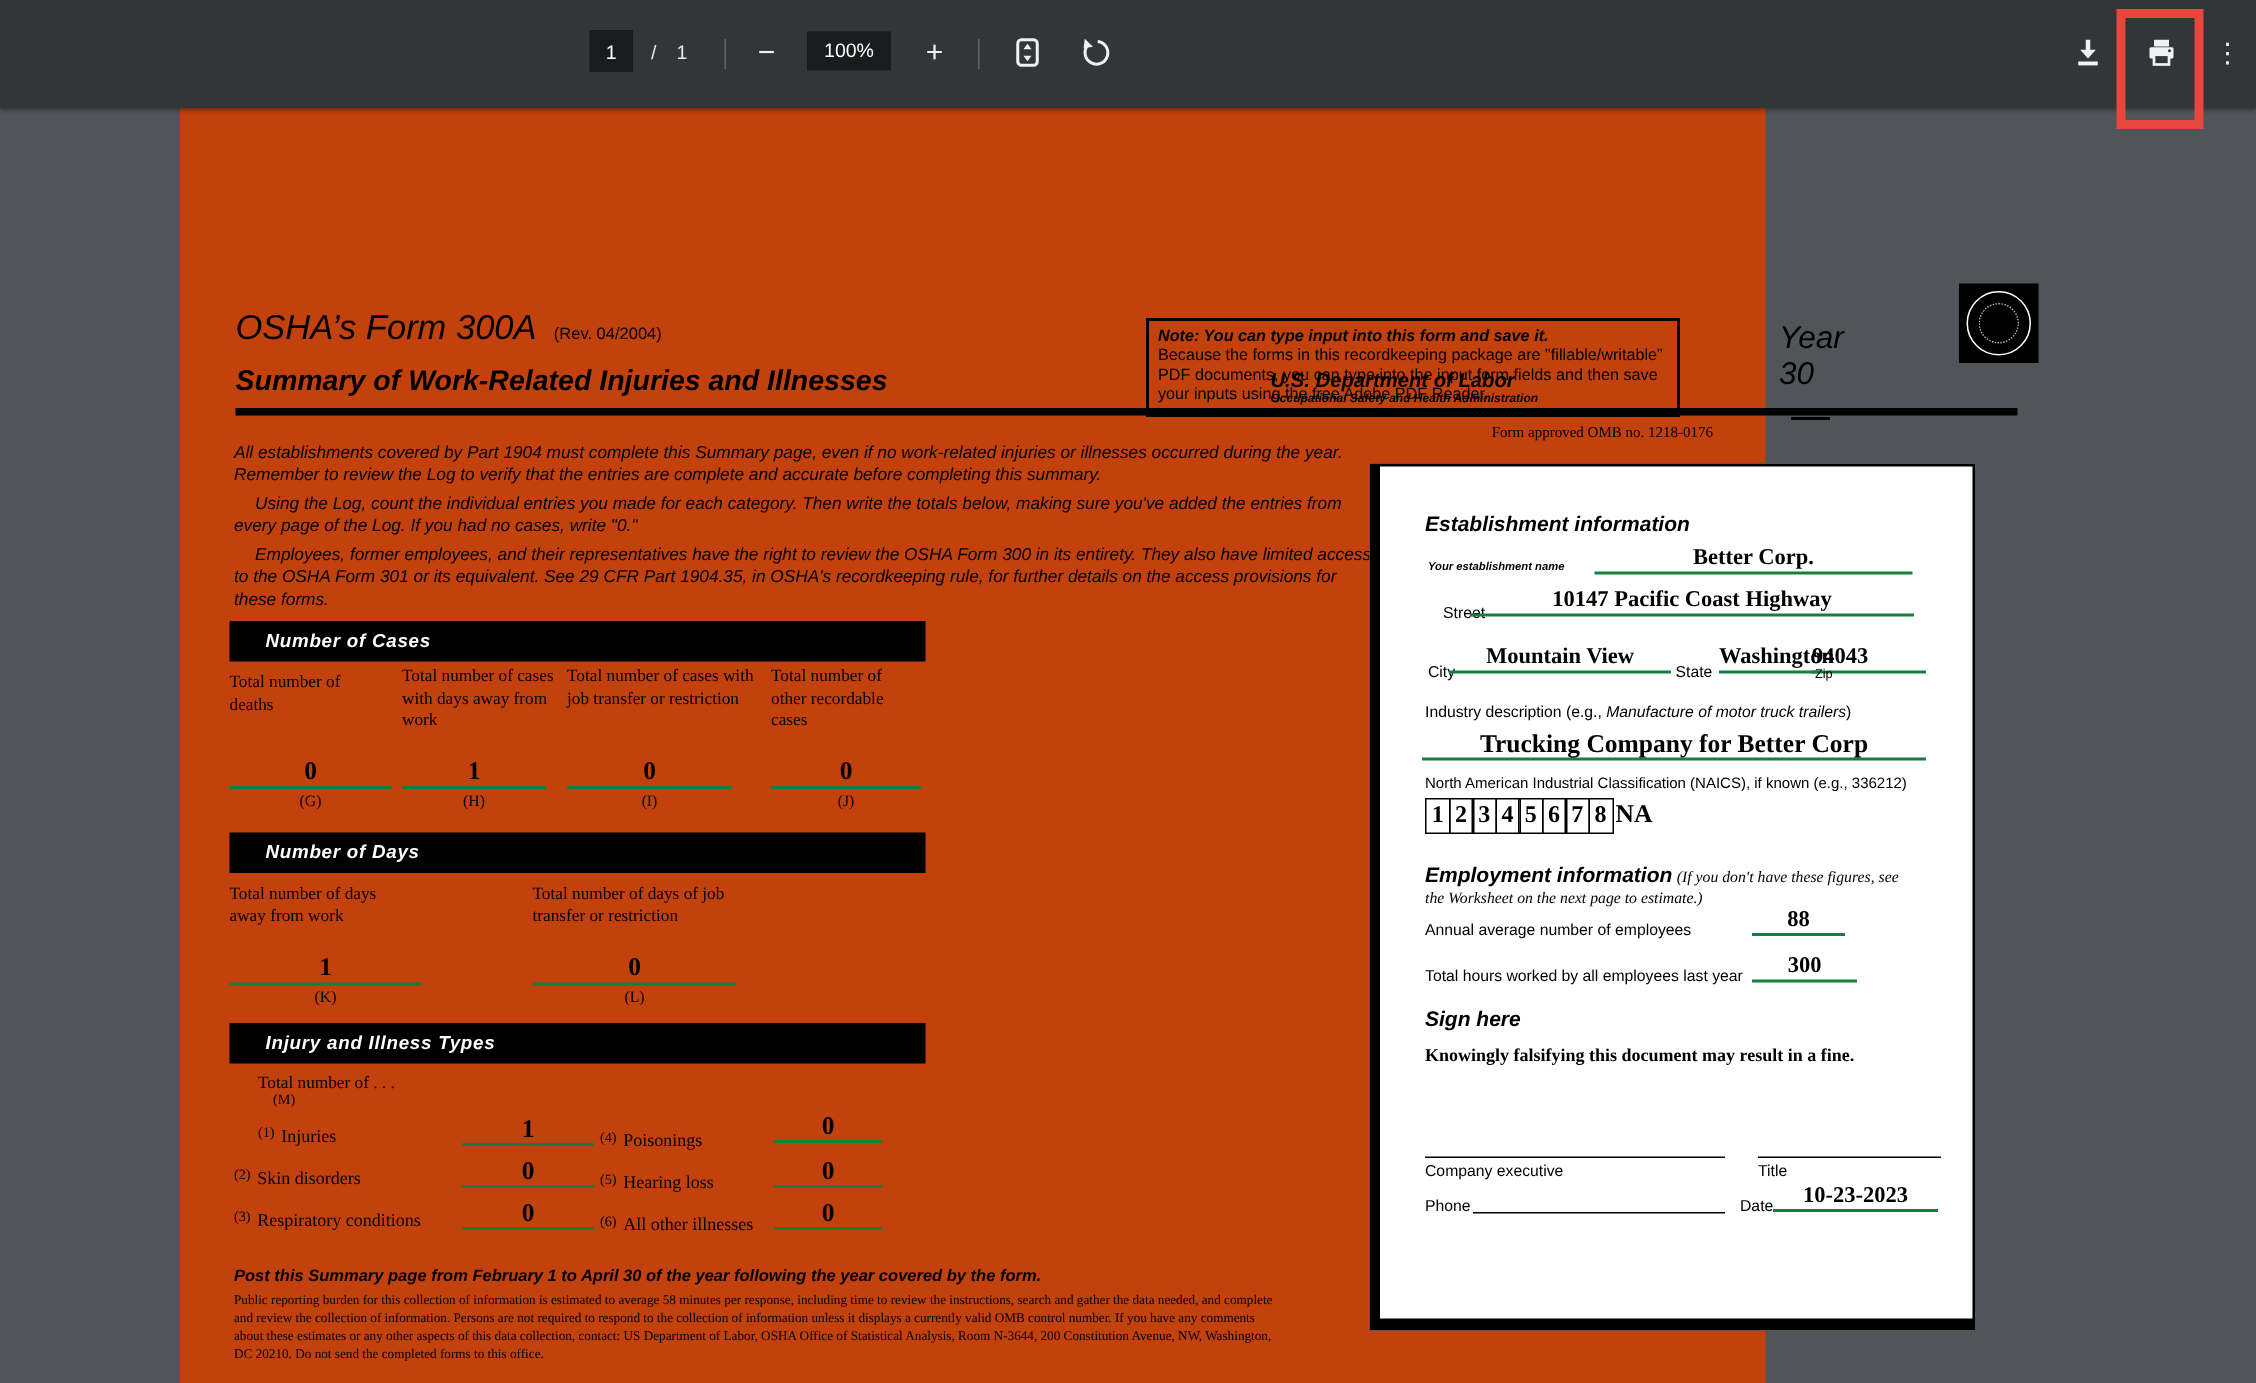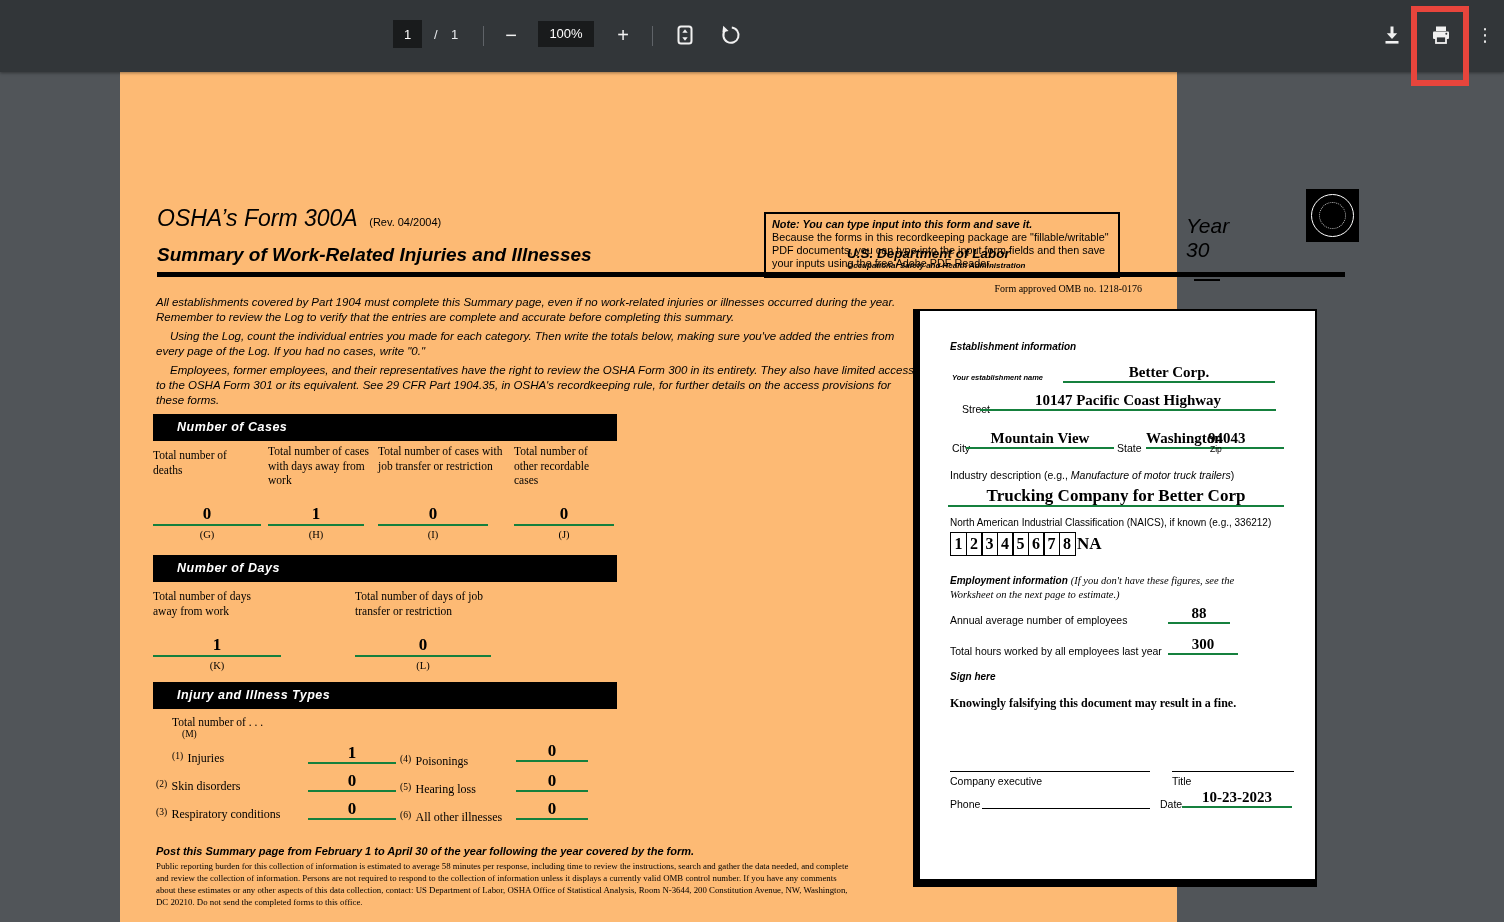--- a/index.html
+++ b/index.html
@@ -13,21 +13,21 @@
   .tb-text { position:absolute; color:#e8eaed; font-size:13px; top:27px; }
   .tb-divider { position:absolute; top:26px; width:1px; height:20px; background:#5f6368; }
   .zoom-box { position:absolute; left:538px; top:21px; width:56px; height:26px; background:#191b1c; color:#fff; font-size:13px; text-align:center; line-height:26px; }
   .icon-svg { display:block; }
 
   
   .print-highlight { position:absolute; left:1411px; top:6px; width:58px; height:80px; border:6px solid #e8453c; z-index:20; pointer-events:none; }
 
   
   .viewer { position:absolute; left:0; top:72px; width:1504px; height:850px; background:#515559; }
-  .page { position:absolute; left:120px; top:0; width:1057px; height:850px; background:#fdba74; color:#000; }
+  .page { position:absolute; left:120px; top:0; width:1057px; height:850px; background:#c2410c; color:#000; }
 
   .abs { position:absolute; }
   .sans-i  { font-family:"Liberation Sans",sans-serif; font-style:italic; }
   .ser     { font-family:"Liberation Serif",serif; }
 
   .form-title { font-size:23px; font-style:italic; font-weight:500; }
   .form-rev { font-size:11px; font-style:normal; font-weight:normal; }
   .form-subtitle { font-size:19px; font-style:italic; font-weight:bold; }
   .title-rule { background:#000; height:5px; }
 
@@ -57,21 +57,21 @@
 
   .inj-num { font-size:9.5px; vertical-align:3px; font-family:"Liberation Serif",serif; }
   .inj-label { font-size:12px; font-family:"Liberation Serif",serif; }
   .inj-fill { position:absolute; height:22px; font-size:17px; line-height:22px; }
 
   .post { font-size:11px; font-weight:bold; font-style:italic; }
   .burden { font-size:8.8px; line-height:1.35; width:700px; font-family:"Liberation Serif",serif; }
 
   
   .panel { position:absolute; left:793px; top:237px; width:404px; height:578px; background:#fff; border:2px solid #000; border-left-width:7px; border-bottom-width:8px; }
-  .panel-h { font-size:10px; font-weight:bold; font-style:italic; font-family:"Liberation Sans",sans-serif; }
+  .panel-h { font-size:14px; font-weight:bold; font-style:italic; font-family:"Liberation Sans",sans-serif; }
   .tiny-label { font-size:7.5px; font-weight:bold; font-style:italic; font-family:"Liberation Sans",sans-serif; }
   .ser-label { font-size:10.5px; font-family:Liberation Sans, sans-serif; }
   .pfill { position:absolute; height:22px; font-size:15px; line-height:22px; white-space:nowrap; }
   .naics-cell { display:inline-block; width:17px; height:24px; border:1.5px solid #000; margin-right:-1.5px; font:bold 16px "Liberation Serif",serif; text-align:center; line-height:22px; }
   .sig-line { position:absolute; border-bottom:1.5px solid #000; }
 </style>
 </head>
 <body>
 
 <div class="screen">

